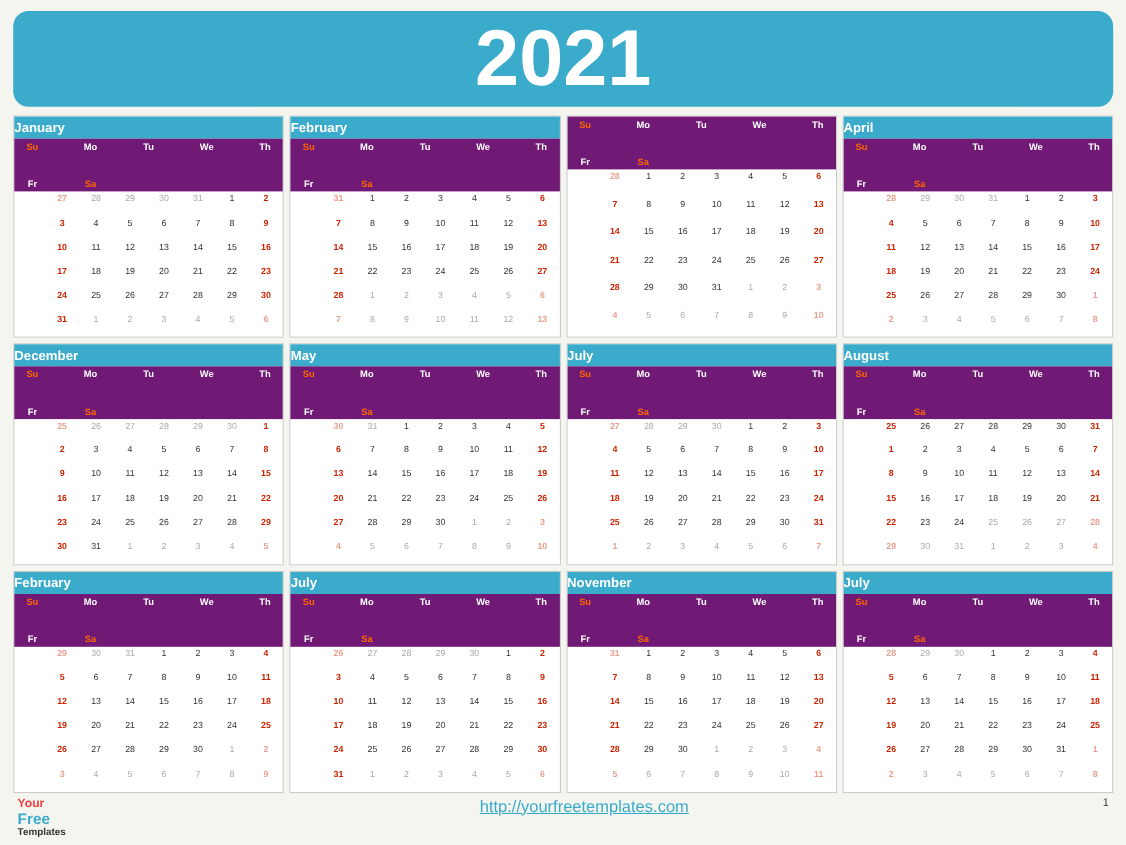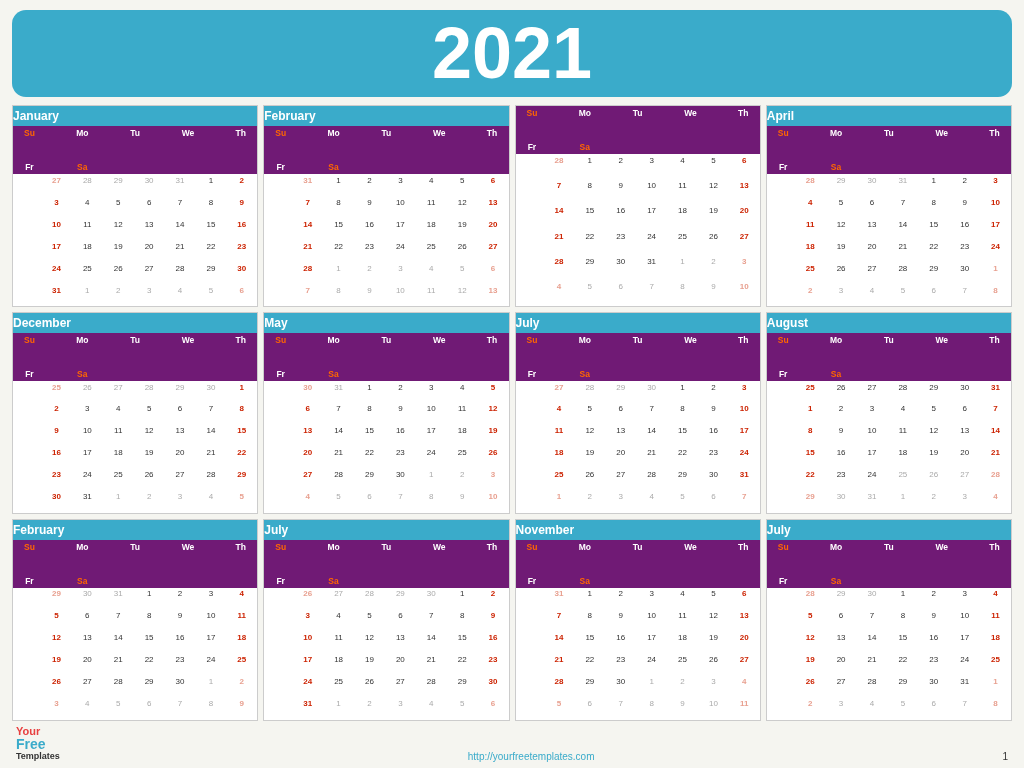--- a/index.html
+++ b/index.html
@@ -86,39 +86,40 @@
     .day-cell.sun { color: #cc2200; font-weight: bold; }
     .day-cell.sat { color: #cc2200; font-weight: bold; }
     .day-cell.other-month { color: #aaa; }
     .day-cell.other-month.sun { color: #e8a090; }
     .day-cell.other-month.sat { color: #e8a090; }
 
     .footer {
       width: 100%;
       display: flex;
       justify-content: space-between;
-      align-items: flex-end;
+      align-items: flex-start;
       margin-top: 4px;
       padding: 0 4px;
     }
 
     .logo {
       display: flex;
       flex-direction: column;
       font-size: 9px;
       font-weight: bold;
       line-height: 1.1;
     }
     .logo-your { color: #e84040; font-size: 11px; }
     .logo-free { color: #3aabca; font-size: 14px; }
     .logo-templates { color: #333; font-size: 9px; }
 
     .footer-url {
       color: #3aabca;
-      font-size: 10px;
+      font-size: 15px;
+      text-decoration: underline;
     }
 
     .footer-page {
       font-size: 10px;
       color: #333;
     }
   </style>
 </head>
 <body>
 

